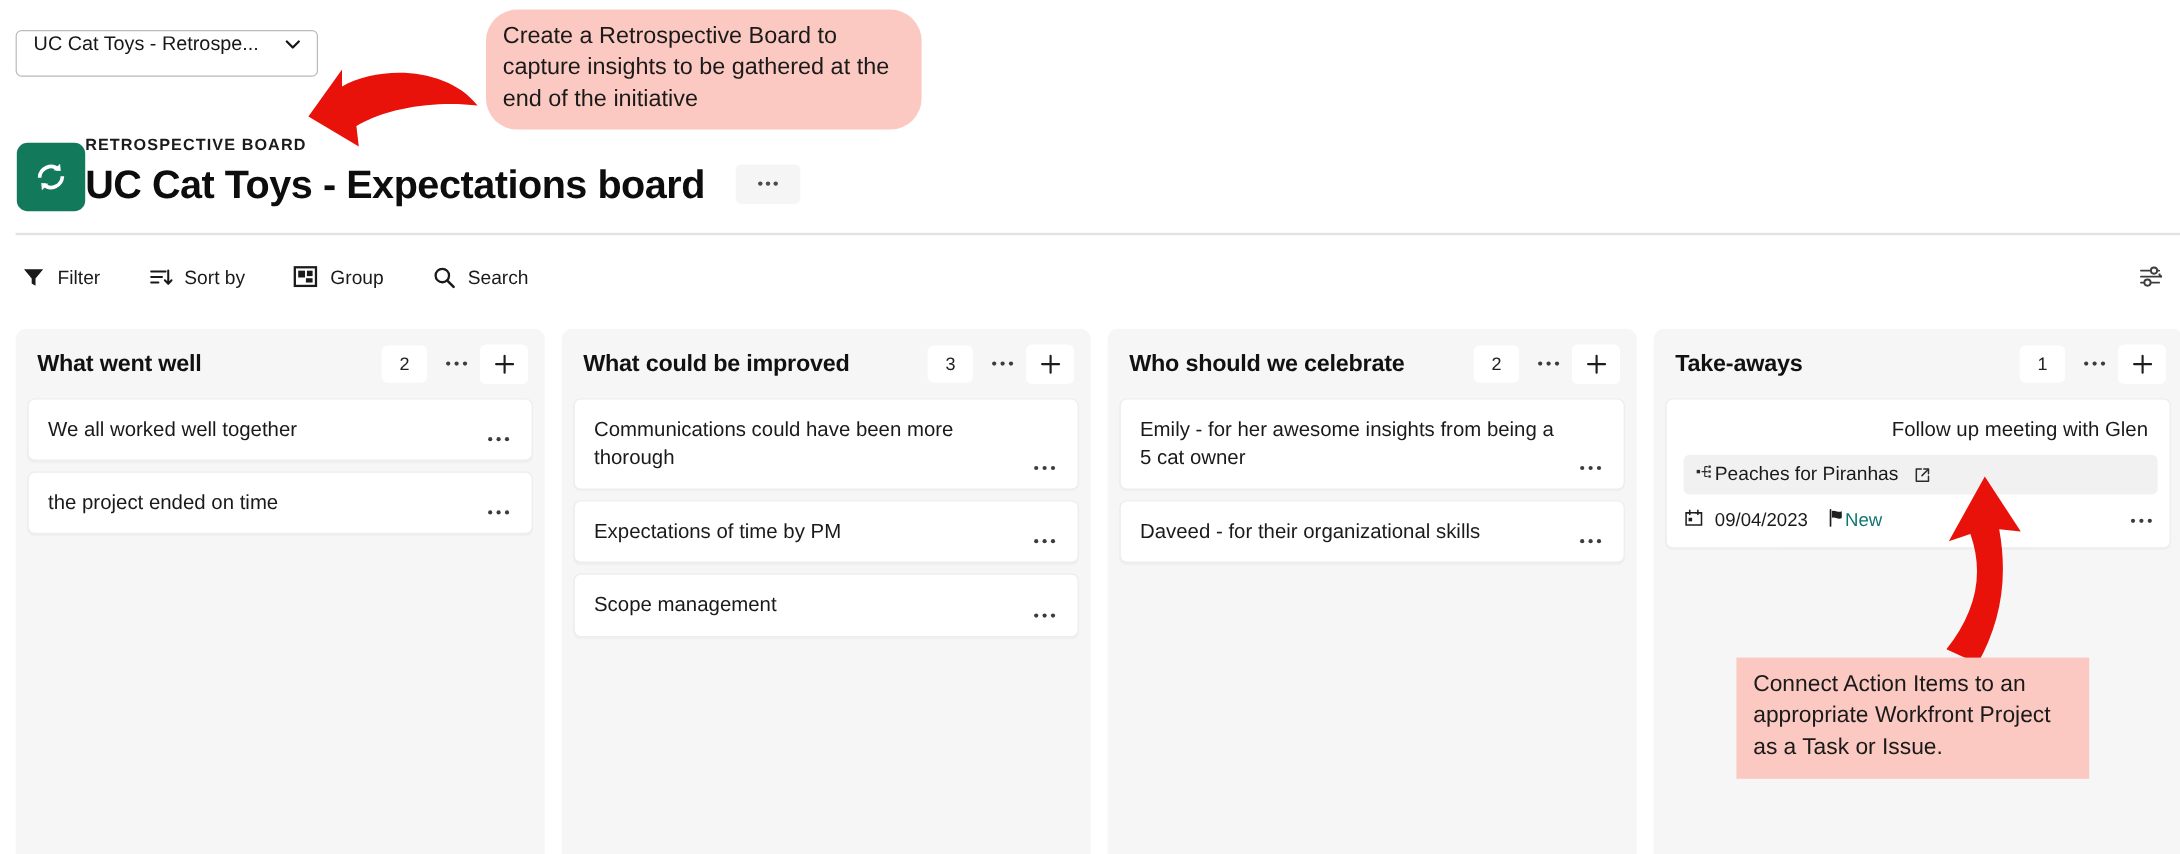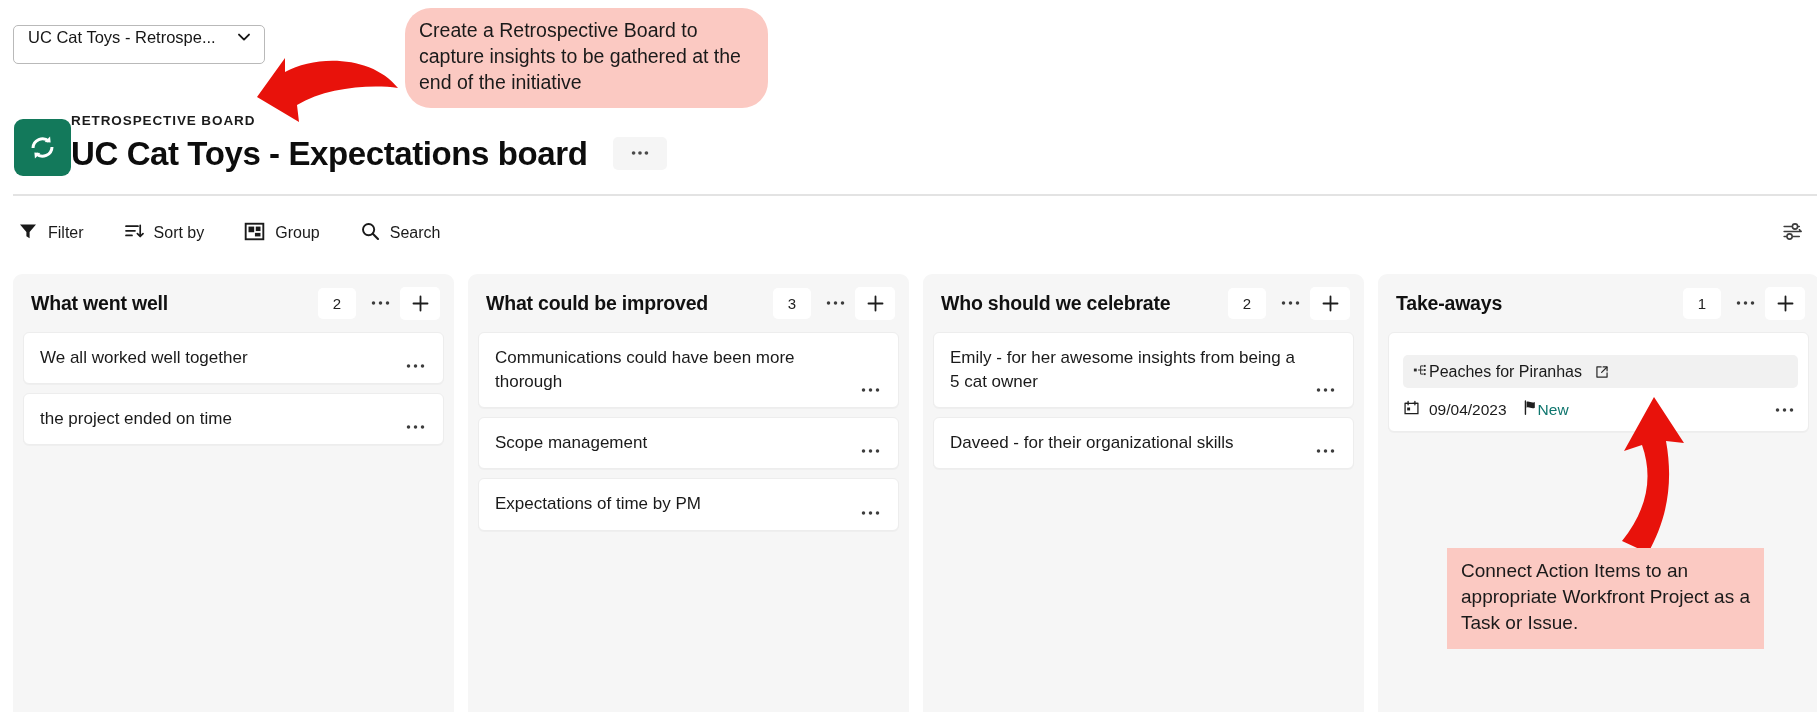--- a/index.html
+++ b/index.html
@@ -159,21 +159,21 @@
   .callout {
     position: absolute;
     background: #fbc9c2;
     color: #1a1a1a;
     font-size: 19.5px;
     line-height: 1.33;
     padding: 10px 14px 12px 14px;
     white-space: pre-line;
   }
   #callout-top { left: 405px; top: 8px; width: 363px; border-radius: 26px; }
-  #callout-bottom { left: 1447px; top: 548px; width: 317px; font-size: 19px; line-height: 1.38; }
+  #callout-bottom { left: 1447px; top: 548px; width: 294px; font-size: 19px; line-height: 1.38; }
 
   .arrow { position: absolute; pointer-events: none; }
   #arrow-top { left: 255px; top: 50px; width: 145px; height: 92px; }
   #arrow-bottom { left: 1590px; top: 395px; width: 120px; height: 160px; }
 </style>
 </head>
 <body>
 
 <div class="page">
 
@@ -339,33 +339,33 @@
           <div class="card-dots">
             <svg viewBox="0 0 24 8" width="21" height="8">
                 <circle cx="4" cy="4" r="2" fill="#3c3c3c"></circle>
                 <circle cx="12" cy="4" r="2" fill="#3c3c3c"></circle>
                 <circle cx="20" cy="4" r="2" fill="#3c3c3c"></circle>
               </svg>
           </div>
         </div>
         <div class="card">
           <div class="card-body">
+            <div class="card-text">Expectations of time by PM</div>
+          </div>
+          <div class="card-dots">
+            <svg viewBox="0 0 24 8" width="21" height="8">
+                <circle cx="4" cy="4" r="2" fill="#3c3c3c"></circle>
+                <circle cx="12" cy="4" r="2" fill="#3c3c3c"></circle>
+                <circle cx="20" cy="4" r="2" fill="#3c3c3c"></circle>
+              </svg>
+          </div>
+        </div>
+        <div class="card">
+          <div class="card-body">
             <div class="card-text">Scope management</div>
-          </div>
-          <div class="card-dots">
-            <svg viewBox="0 0 24 8" width="21" height="8">
-                <circle cx="4" cy="4" r="2" fill="#3c3c3c"></circle>
-                <circle cx="12" cy="4" r="2" fill="#3c3c3c"></circle>
-                <circle cx="20" cy="4" r="2" fill="#3c3c3c"></circle>
-              </svg>
-          </div>
-        </div>
-        <div class="card">
-          <div class="card-body">
-            <div class="card-text">Expectations of time by PM</div>
           </div>
           <div class="card-dots">
             <svg viewBox="0 0 24 8" width="21" height="8">
                 <circle cx="4" cy="4" r="2" fill="#3c3c3c"></circle>
                 <circle cx="12" cy="4" r="2" fill="#3c3c3c"></circle>
                 <circle cx="20" cy="4" r="2" fill="#3c3c3c"></circle>
               </svg>
           </div>
         </div>
       </div>
@@ -428,20 +428,21 @@
             </svg>
         </span>
         <span class="col-btn plus">
           <svg viewBox="0 0 20 20" width="19" height="19">
               <path d="M10 2.6 V17.4 M2.6 10 H17.4" stroke="#1d1d1d" stroke-width="1.9" stroke-linecap="round"></path>
             </svg>
         </span>
       </div>
       <div class="cards">
         <div class="card" style="flex-direction:column;padding:13px 10px 11px 14px;">
+          <div class="card-text">Follow up meeting with Glen</div>
 
           <div class="linked-item" style="align-self:stretch;">
             <span>
               <svg viewBox="0 0 18 18" width="16" height="16">
                 <rect x="1" y="7.4" width="3.2" height="3.2" fill="#2b2b2b"></rect>
                 <path d="M5.6 9 H8.6 M8.6 4.4 V13.6 M8.6 4.4 H11.4 M8.6 9 H11.4 M8.6 13.6 H11.4" stroke="#2b2b2b" stroke-width="1.1" fill="none"></path>
                 <rect x="12" y="3.3" width="2.2" height="2.2" fill="#2b2b2b"></rect>
                 <rect x="12" y="7.9" width="2.2" height="2.2" fill="#2b2b2b"></rect>
                 <rect x="12" y="12.5" width="2.2" height="2.2" fill="#2b2b2b"></rect>
               </svg>

